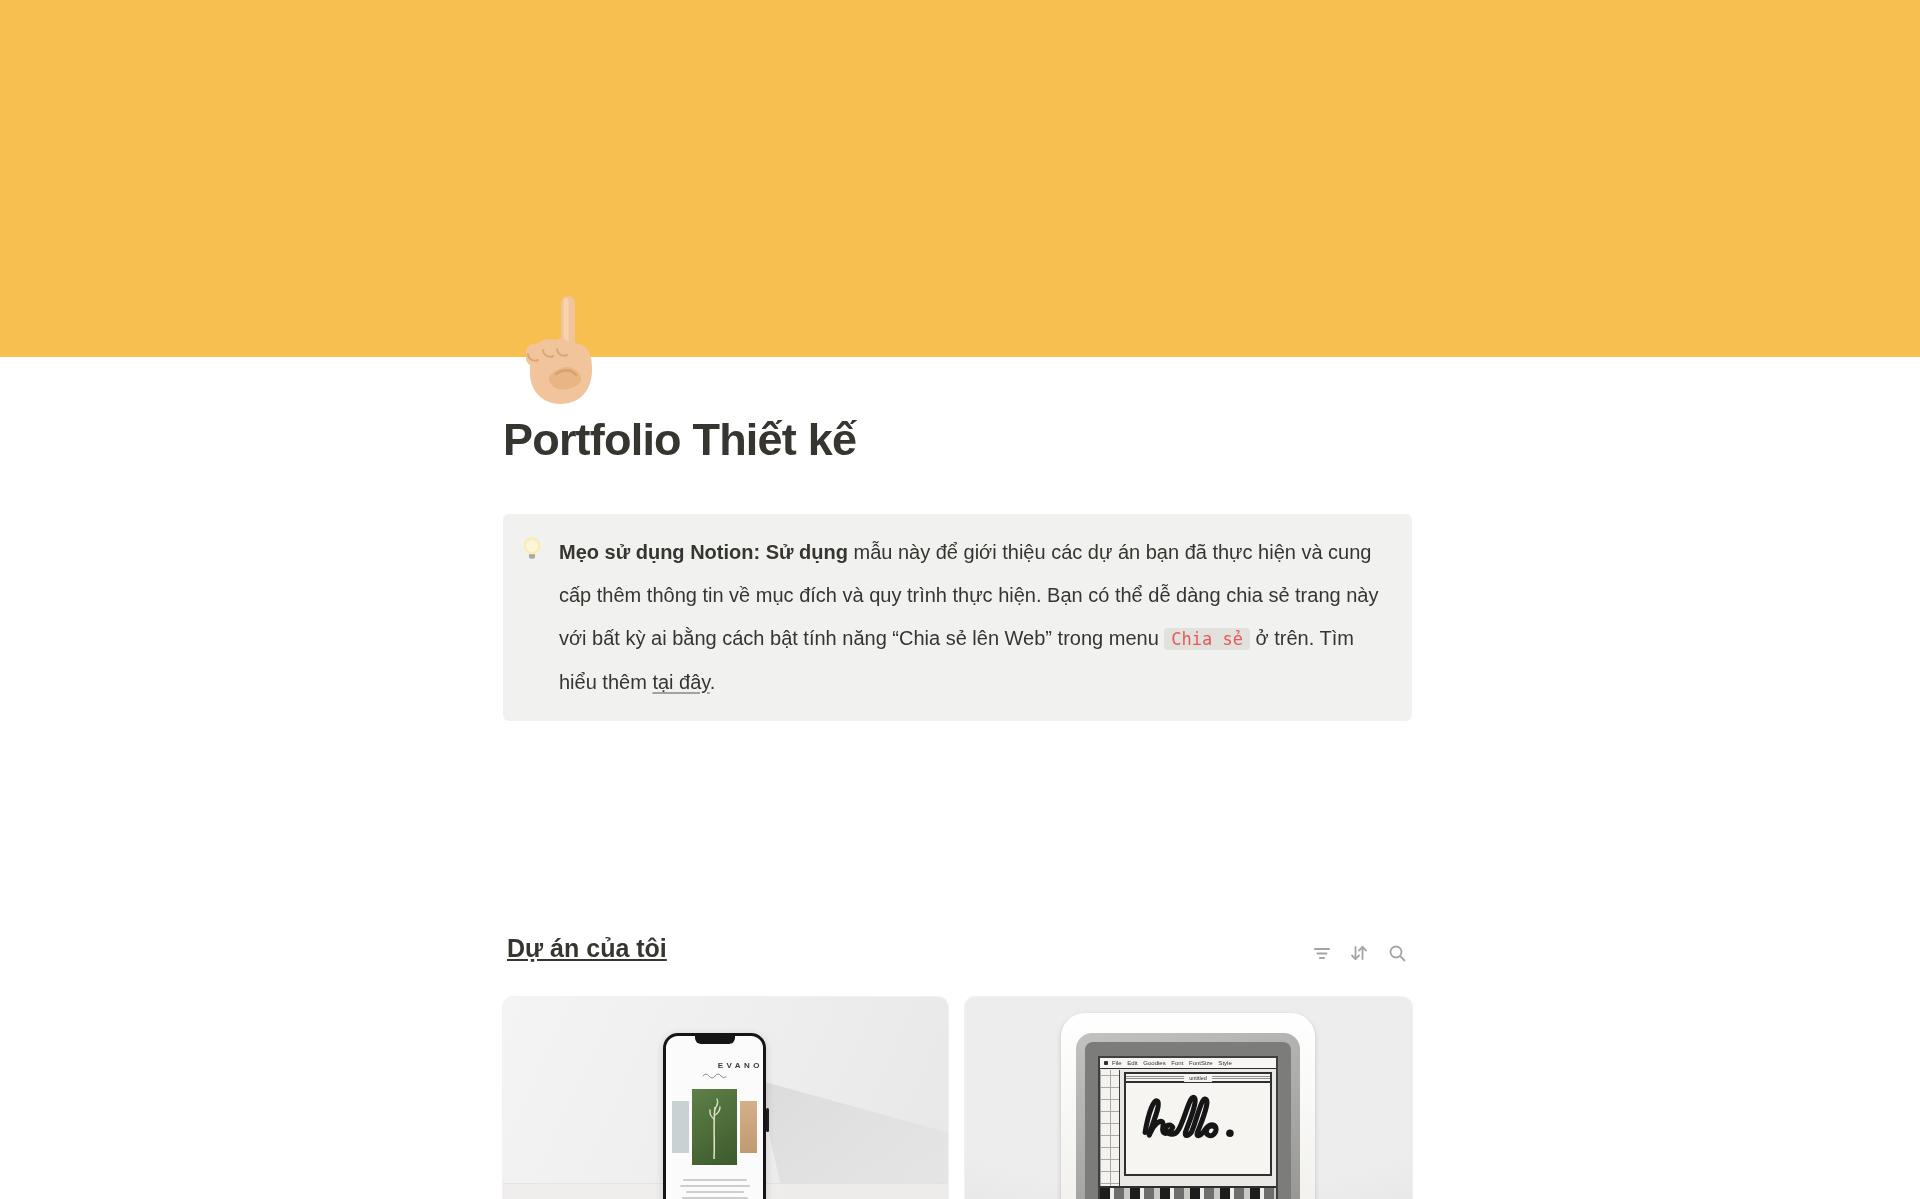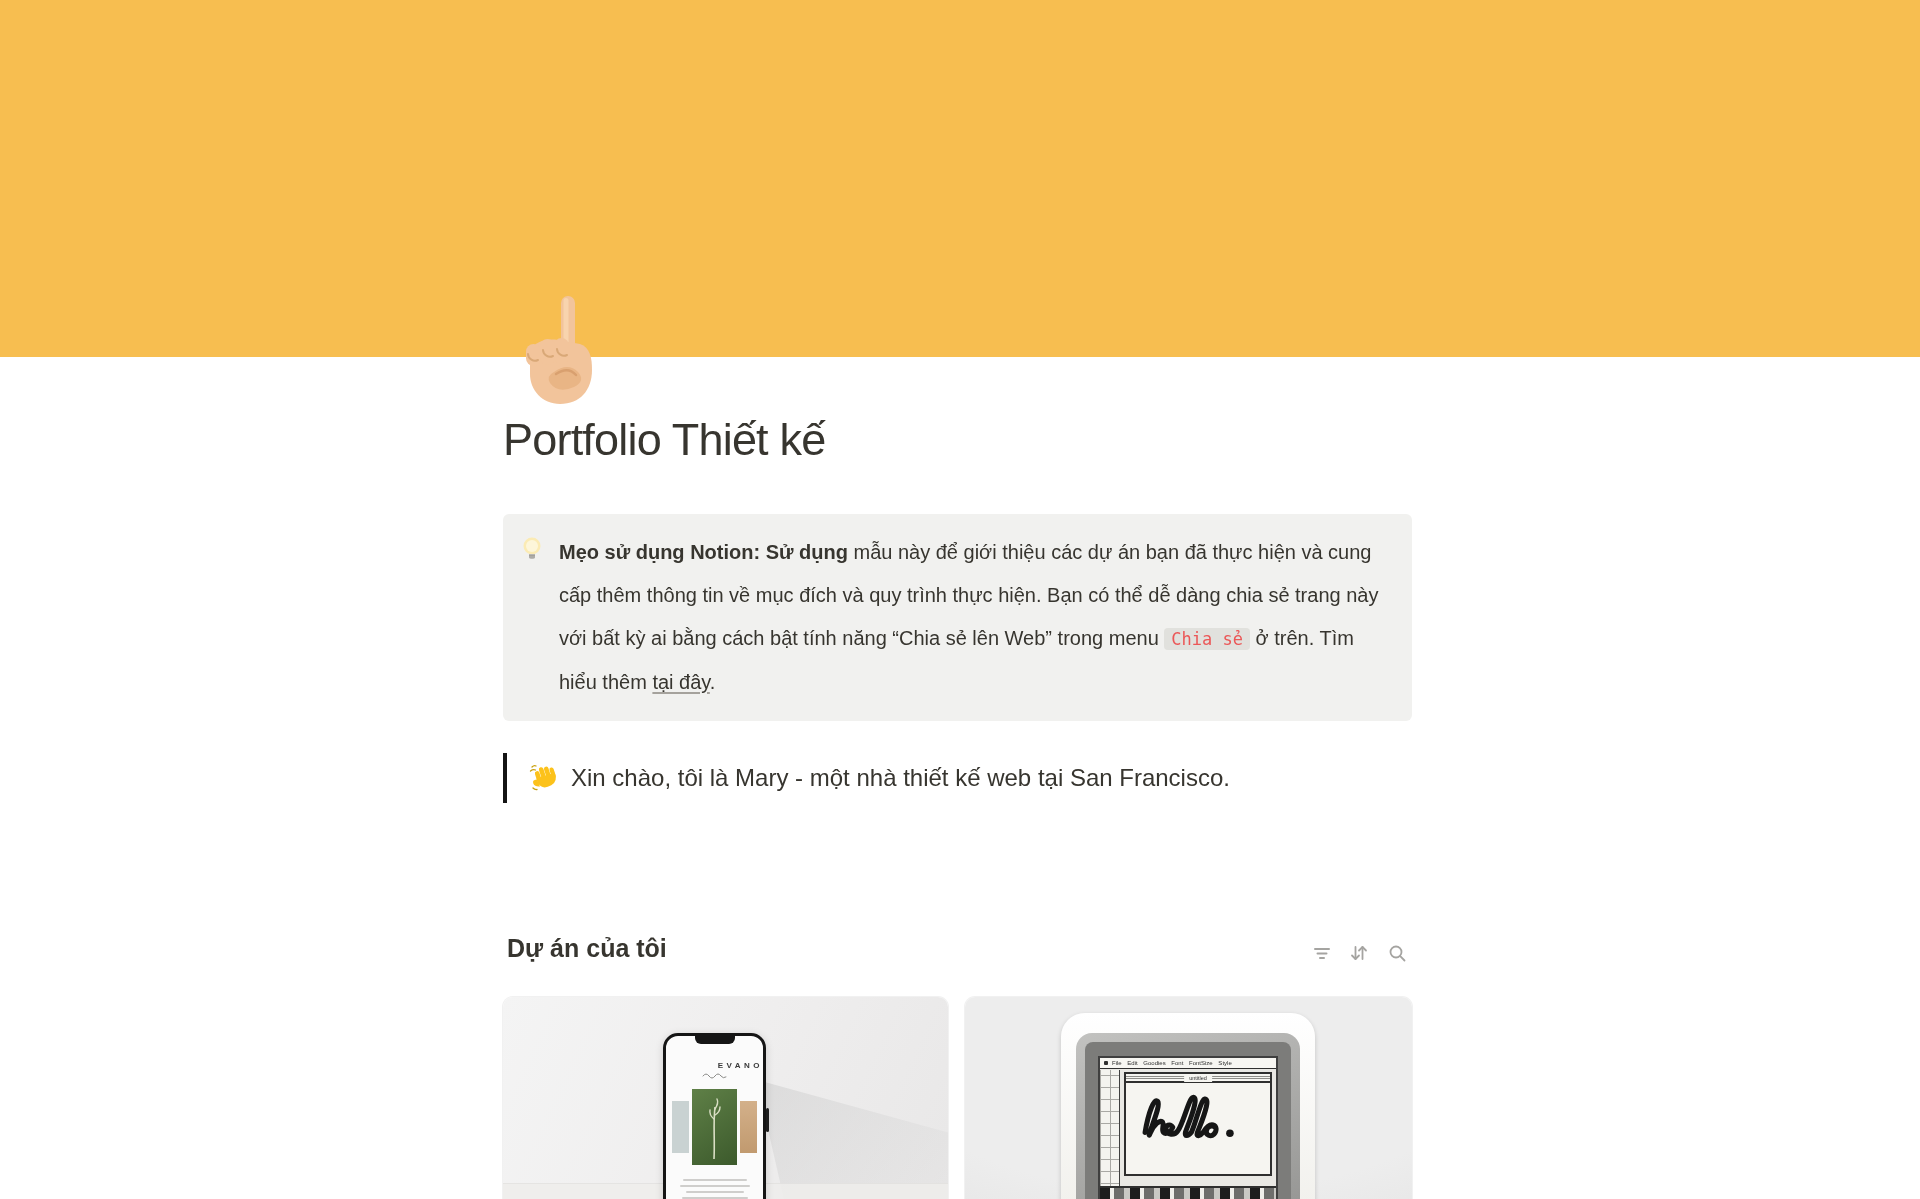--- a/index.html
+++ b/index.html
@@ -8,21 +8,21 @@
   .canvas { position:relative; width:1920px; height:1199px; overflow:hidden; background:#fff; }
 
   
   .cover { position:absolute; left:0; top:0; width:1920px; height:357px; background:#F7BE50; }
 
   
   .page-icon { position:absolute; left:520px; top:294px; width:78px; height:112px; }
 
   
   .page-title { position:absolute; left:503px; top:414px; width:909px;
-    font-size:45px; font-weight:400; letter-spacing:-0.8px; color:#37352F; }
+    font-size:45px; font-weight:700; letter-spacing:-0.8px; color:#37352F; }
 
   
   .callout { position:absolute; left:503px; top:514px; width:909px; min-height:158px;
     background:#F1F1EF; border-radius:6px; padding:17px 22px 17px 16px;
     display:flex; gap:14px; }
   .callout-icon { flex:0 0 26px; width:26px; height:26px; margin-top:5px; }
   .callout-text { font-size:20px; line-height:43px; color:#37352F; }
   .callout-text b { font-weight:700; }
   .code-tag { font-family:"DejaVu Sans Mono","Liberation Mono",monospace;
     font-size:17px; color:#EB5757; background:rgba(135,131,120,0.15);
@@ -36,21 +36,21 @@
     display:flex; align-items:center; gap:10px;
     font-size:24px; line-height:34px; color:#37352F; }
   .wave-icon { flex:0 0 32px; width:32px; height:30px; }
 
   
   .intro-note { position:absolute; left:503px; top:856px; width:909px;
     font-size:20px; line-height:31px; color:#787774; }
 
   
   .gallery-title { position:absolute; left:507px; top:934px;
-    font-size:25px; font-weight:700; color:#37352F; }
+    font-size:25px; font-weight:700; color:#37352F;text-decoration:underline; }
   .tool-icon { position:absolute; top:942px; width:22px; height:22px; cursor:pointer; }
   .tool-filter { left:1311px; }
   .tool-sort   { left:1348px; }
   .tool-search { left:1386px; }
 
   
   .card { position:absolute; top:997px; height:230px; border-radius:10px; overflow:hidden;
     box-shadow:0 0 0 1px rgba(15,15,15,0.06); cursor:pointer; background:#fff; }
   .card1 { left:503px; width:445px; }
   .card2 { left:965px; width:447px; }
@@ -151,38 +151,20 @@
         <circle cx="13" cy="10" r="8.5" fill="#FBEBB4"></circle>
         <circle cx="13" cy="10" r="6" fill="#FDF6DA"></circle>
         <path d="M10 18 h6 v3 a2 2 0 0 1 -2 2 h-2 a2 2 0 0 1 -2 -2 Z" fill="#BDBCB8"></path>
         <line x1="10" y1="19.4" x2="16" y2="19.4" stroke="#98968F" stroke-width="0.8"></line>
         <line x1="10" y1="21" x2="16" y2="21" stroke="#98968F" stroke-width="0.8"></line>
       </svg>
     </span>
     <p class="callout-text"><b>Mẹo sử dụng Notion: Sử dụng</b><span> mẫu này để giới thiệu các dự án bạn đã thực hiện và cung cấp thêm thông tin về mục đích và quy trình thực hiện. Bạn có thể dễ dàng chia sẻ trang này với bất kỳ ai bằng cách bật tính năng “Chia sẻ lên Web” trong menu </span><span class="code-tag">Chia sẻ</span><span> ở trên. Tìm hiểu thêm </span><a class="inline-link">tại đây</a><span>.</span></p>
   </div>
 
-  <div class="quote">
-    <span class="wave-icon">
-      <svg width="32" height="30" viewBox="0 0 32 30" xmlns="http://www.w3.org/2000/svg">
-        <g transform="rotate(-18 16 16)">
-          <rect x="8" y="6" width="4.6" height="13" rx="2.3" fill="#FCC21B"></rect>
-          <rect x="13" y="3.5" width="4.6" height="15" rx="2.3" fill="#FCC21B"></rect>
-          <rect x="18" y="4.5" width="4.6" height="14" rx="2.3" fill="#FCC21B"></rect>
-          <rect x="23" y="7" width="4.3" height="11" rx="2.15" fill="#FCC21B"></rect>
-          <path d="M8 14 q-5 -1 -4.5 3 q0.5 3.5 5.5 4.5 Z" fill="#FCC21B"></path>
-          <path d="M8 13 h19 a0 0 0 0 1 0 0 q1 9 -7 11 q-10 2 -12 -6 Z" fill="#FCC21B"></path>
-        </g>
-        <path d="M3 4 q2 -2 4 -1" stroke="#C9A20E" stroke-width="1.3" fill="none" stroke-linecap="round"></path>
-        <path d="M1.5 8 q2.5 -2 5 -1" stroke="#C9A20E" stroke-width="1.3" fill="none" stroke-linecap="round"></path>
-        <path d="M4 25 q2 2 4 1.5" stroke="#C9A20E" stroke-width="1.3" fill="none" stroke-linecap="round"></path>
-      </svg>
-    </span>
-    <span>Xin chào, tôi là Mary - một nhà thiết kế web tại San Francisco.</span>
-  </div>
 
 
   <h2 class="gallery-title">Dự án của tôi</h2>
 
   <span class="tool-icon tool-filter">
     <svg width="22" height="22" viewBox="0 0 22 22" xmlns="http://www.w3.org/2000/svg">
       <line x1="4" y1="7" x2="18" y2="7" stroke="#A5A4A1" stroke-width="2" stroke-linecap="round"></line>
       <line x1="6.5" y1="11.5" x2="15.5" y2="11.5" stroke="#A5A4A1" stroke-width="2" stroke-linecap="round"></line>
       <line x1="9" y1="16" x2="13" y2="16" stroke="#A5A4A1" stroke-width="2" stroke-linecap="round"></line>
     </svg>

